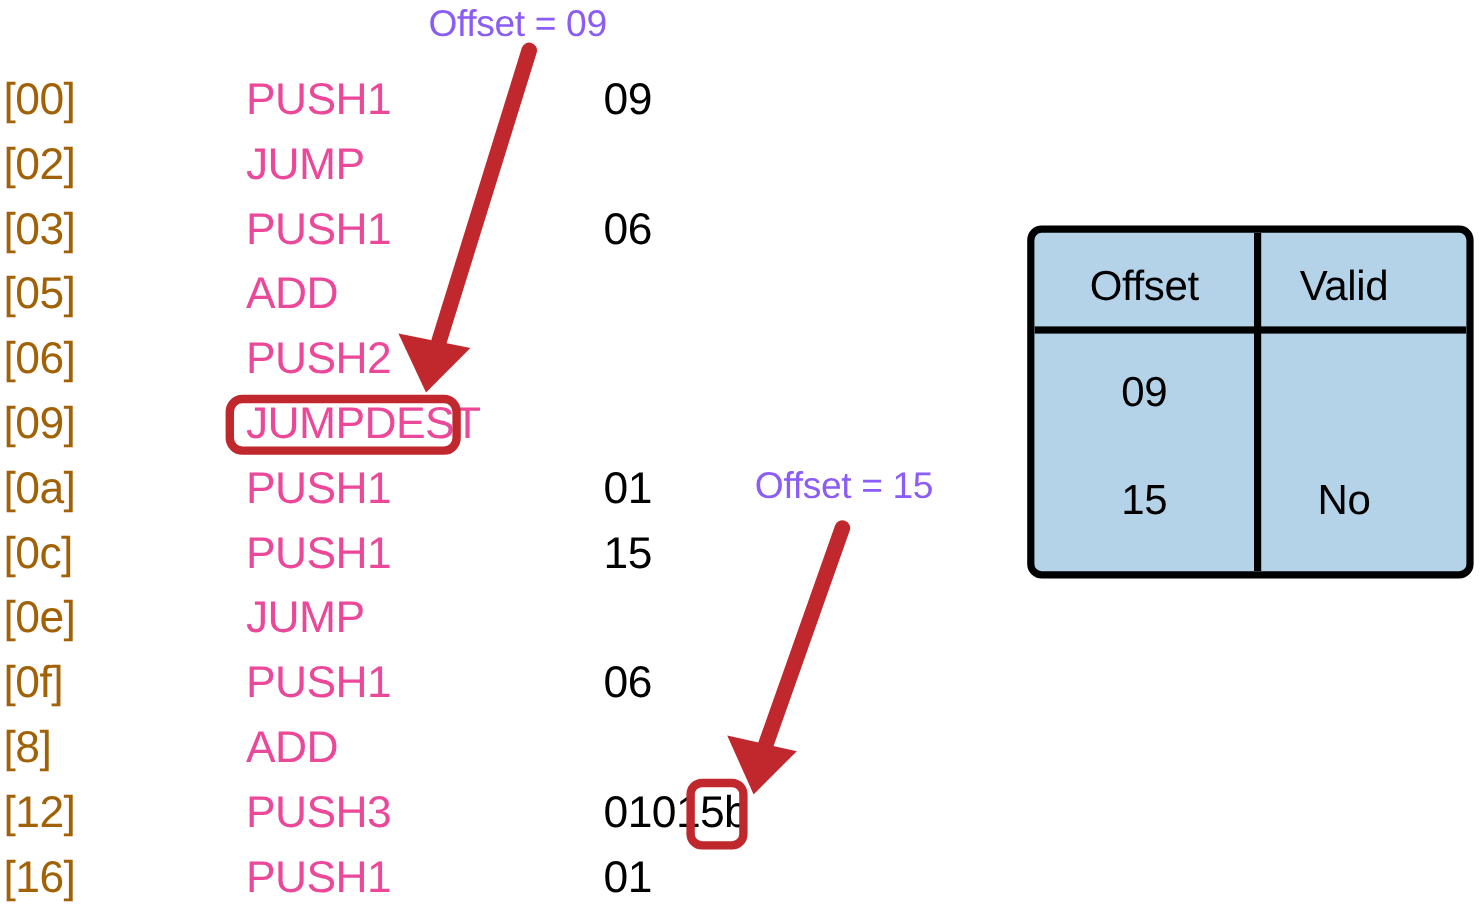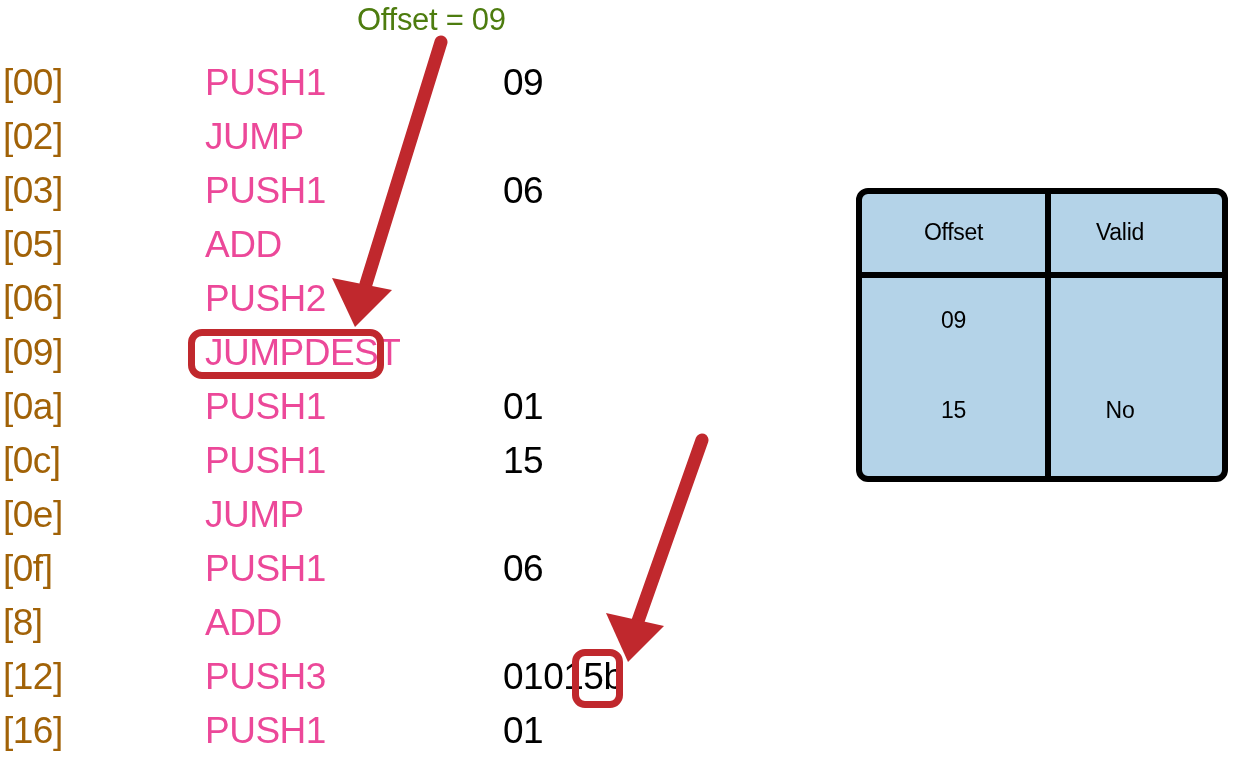--- a/index.html
+++ b/index.html
@@ -81,21 +81,21 @@
     top: 649px;
     width: 51px;
     height: 59px;
     border-radius: 13px;
   }
 
   
   .annot-label {
     position: absolute;
     font-size: 31px;
-    color: #4d7c0f;
+    color: #8b5cf6;
     white-space: nowrap;
     letter-spacing: -0.3px;
   }
   #annot-09 { left: 357px; top: 2px; }
   #annot-15 { left: 629px; top: 387px; }
 
   
   #arrows {
     position: absolute;
     left: 0;
@@ -135,21 +135,21 @@
   .tbl-vline {
     position: absolute;
     top: 0;
     width: 6px;
     height: 100%;
     background: #000000;
   }
   .tbl-cell {
     position: absolute;
     text-align: center;
-    font-size: 23px;
+    font-size: 35px;
     color: #000000;
     white-space: nowrap;
     letter-spacing: -0.3px;
   }
   .tbl-col-a { left: 0px;   width: 183px; }
   .tbl-col-b { left: 189px; width: 138px; }
 </style>
 </head>
 <body>
 
@@ -233,20 +233,21 @@
       <span class="col-mnemonic">PUSH1</span>
       <span class="col-operand">01</span>
     </div>
 
   </div>
 
   <div class="hl-box" id="hl-jumpdest"></div>
   <div class="hl-box" id="hl-5b"></div>
 
   <div class="annot-label" id="annot-09">Offset = 09</div>
+  <div class="annot-label" id="annot-15">Offset = 15</div>
 
   <svg id="arrows" viewBox="0 0 1234 759">
 
     <g>
       <line x1="441" y1="42" x2="366" y2="284" stroke="#C0282D" stroke-width="13" stroke-linecap="round"></line>
       <polygon points="332,278 392,290 355,327" fill="#C0282D"></polygon>
     </g>
 
     <g>
       <line x1="702" y1="440" x2="638" y2="621" stroke="#C0282D" stroke-width="13" stroke-linecap="round"></line>

